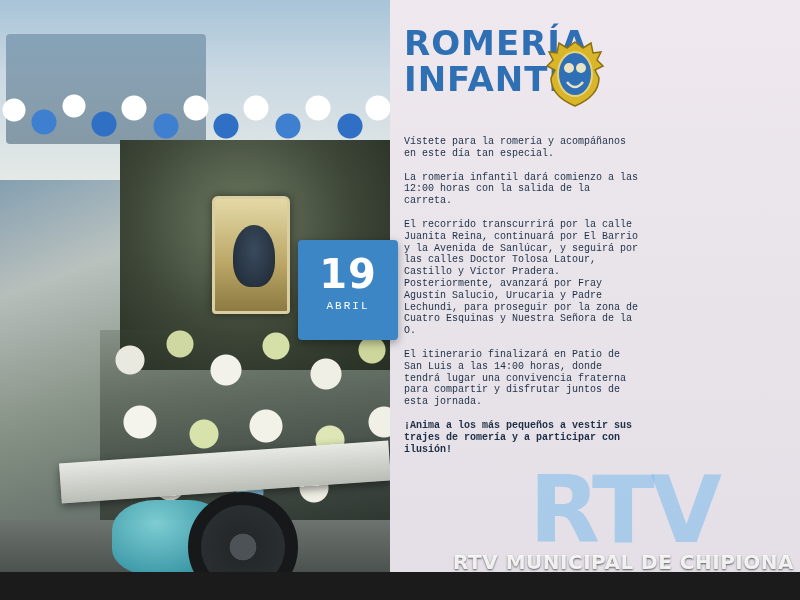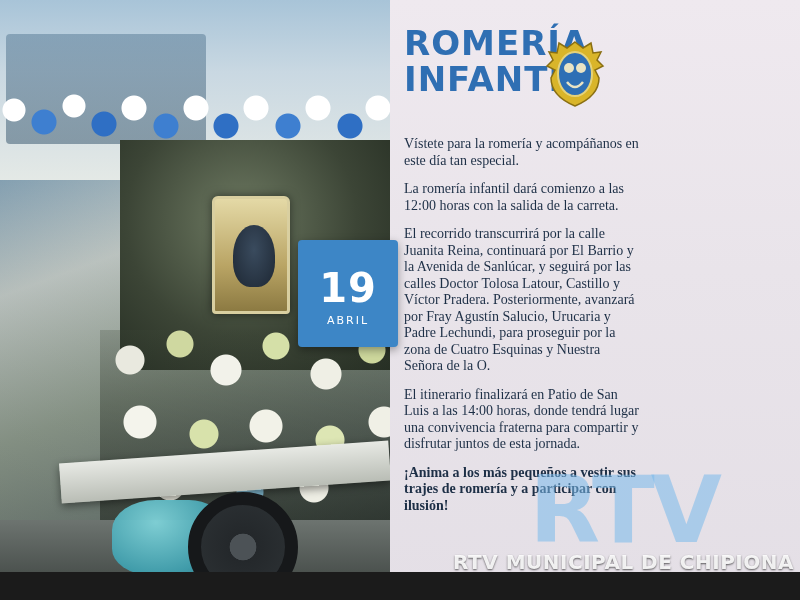--- a/index.html
+++ b/index.html
@@ -152,23 +152,23 @@
   .crest {
     position: absolute; left: 155px; top: 40px;
     width: 60px; height: 68px;
   }
 
   .body-text {
     position: absolute;
     left: 14px; top: 136px;
     width: 236px;
     color: #1d2f46;
-    font-size: 14px;
+    font-size: 10px;
     line-height: 1.18;
-    font-family: Liberation Serif, serif;
+    font-family: Liberation Mono, monospace;
   }
   .body-text p { margin: 0 0 12px 0; }
   .para-cta { font-weight: bold; }
 
   
   .badge {
     position: absolute;
     left: -92px;
     width: 100px;
     background: #3d86c6;
@@ -176,28 +176,29 @@
     text-align: center;
     border-radius: 4px;
     box-shadow: 0 3px 8px rgba(0,0,0,.35);
     font-family: "DejaVu Sans", sans-serif;
   }
   .badge .big {
     display: block;
     font-size: 40px;
     font-weight: bold;
     line-height: 1.0;
-    padding-top: 28px;
+    padding-top: 14px;
     letter-spacing: 1px;
   }
   .badge .small {
     display: block;
     font-size: 11px;
     letter-spacing: 2px;
-    padding: 6px 0 20px 0;
+    padding: 6px 0 28px 0;
+    font-family: Liberation Mono, monospace;
   }
   #badge-date { top: 240px; }
   #badge-time { top: 396px; }
 
   .footer {
     position: absolute;
     left: 0; bottom: 0;
     width: 800px;
     height: 28px;
     background: #1b1b1b;

